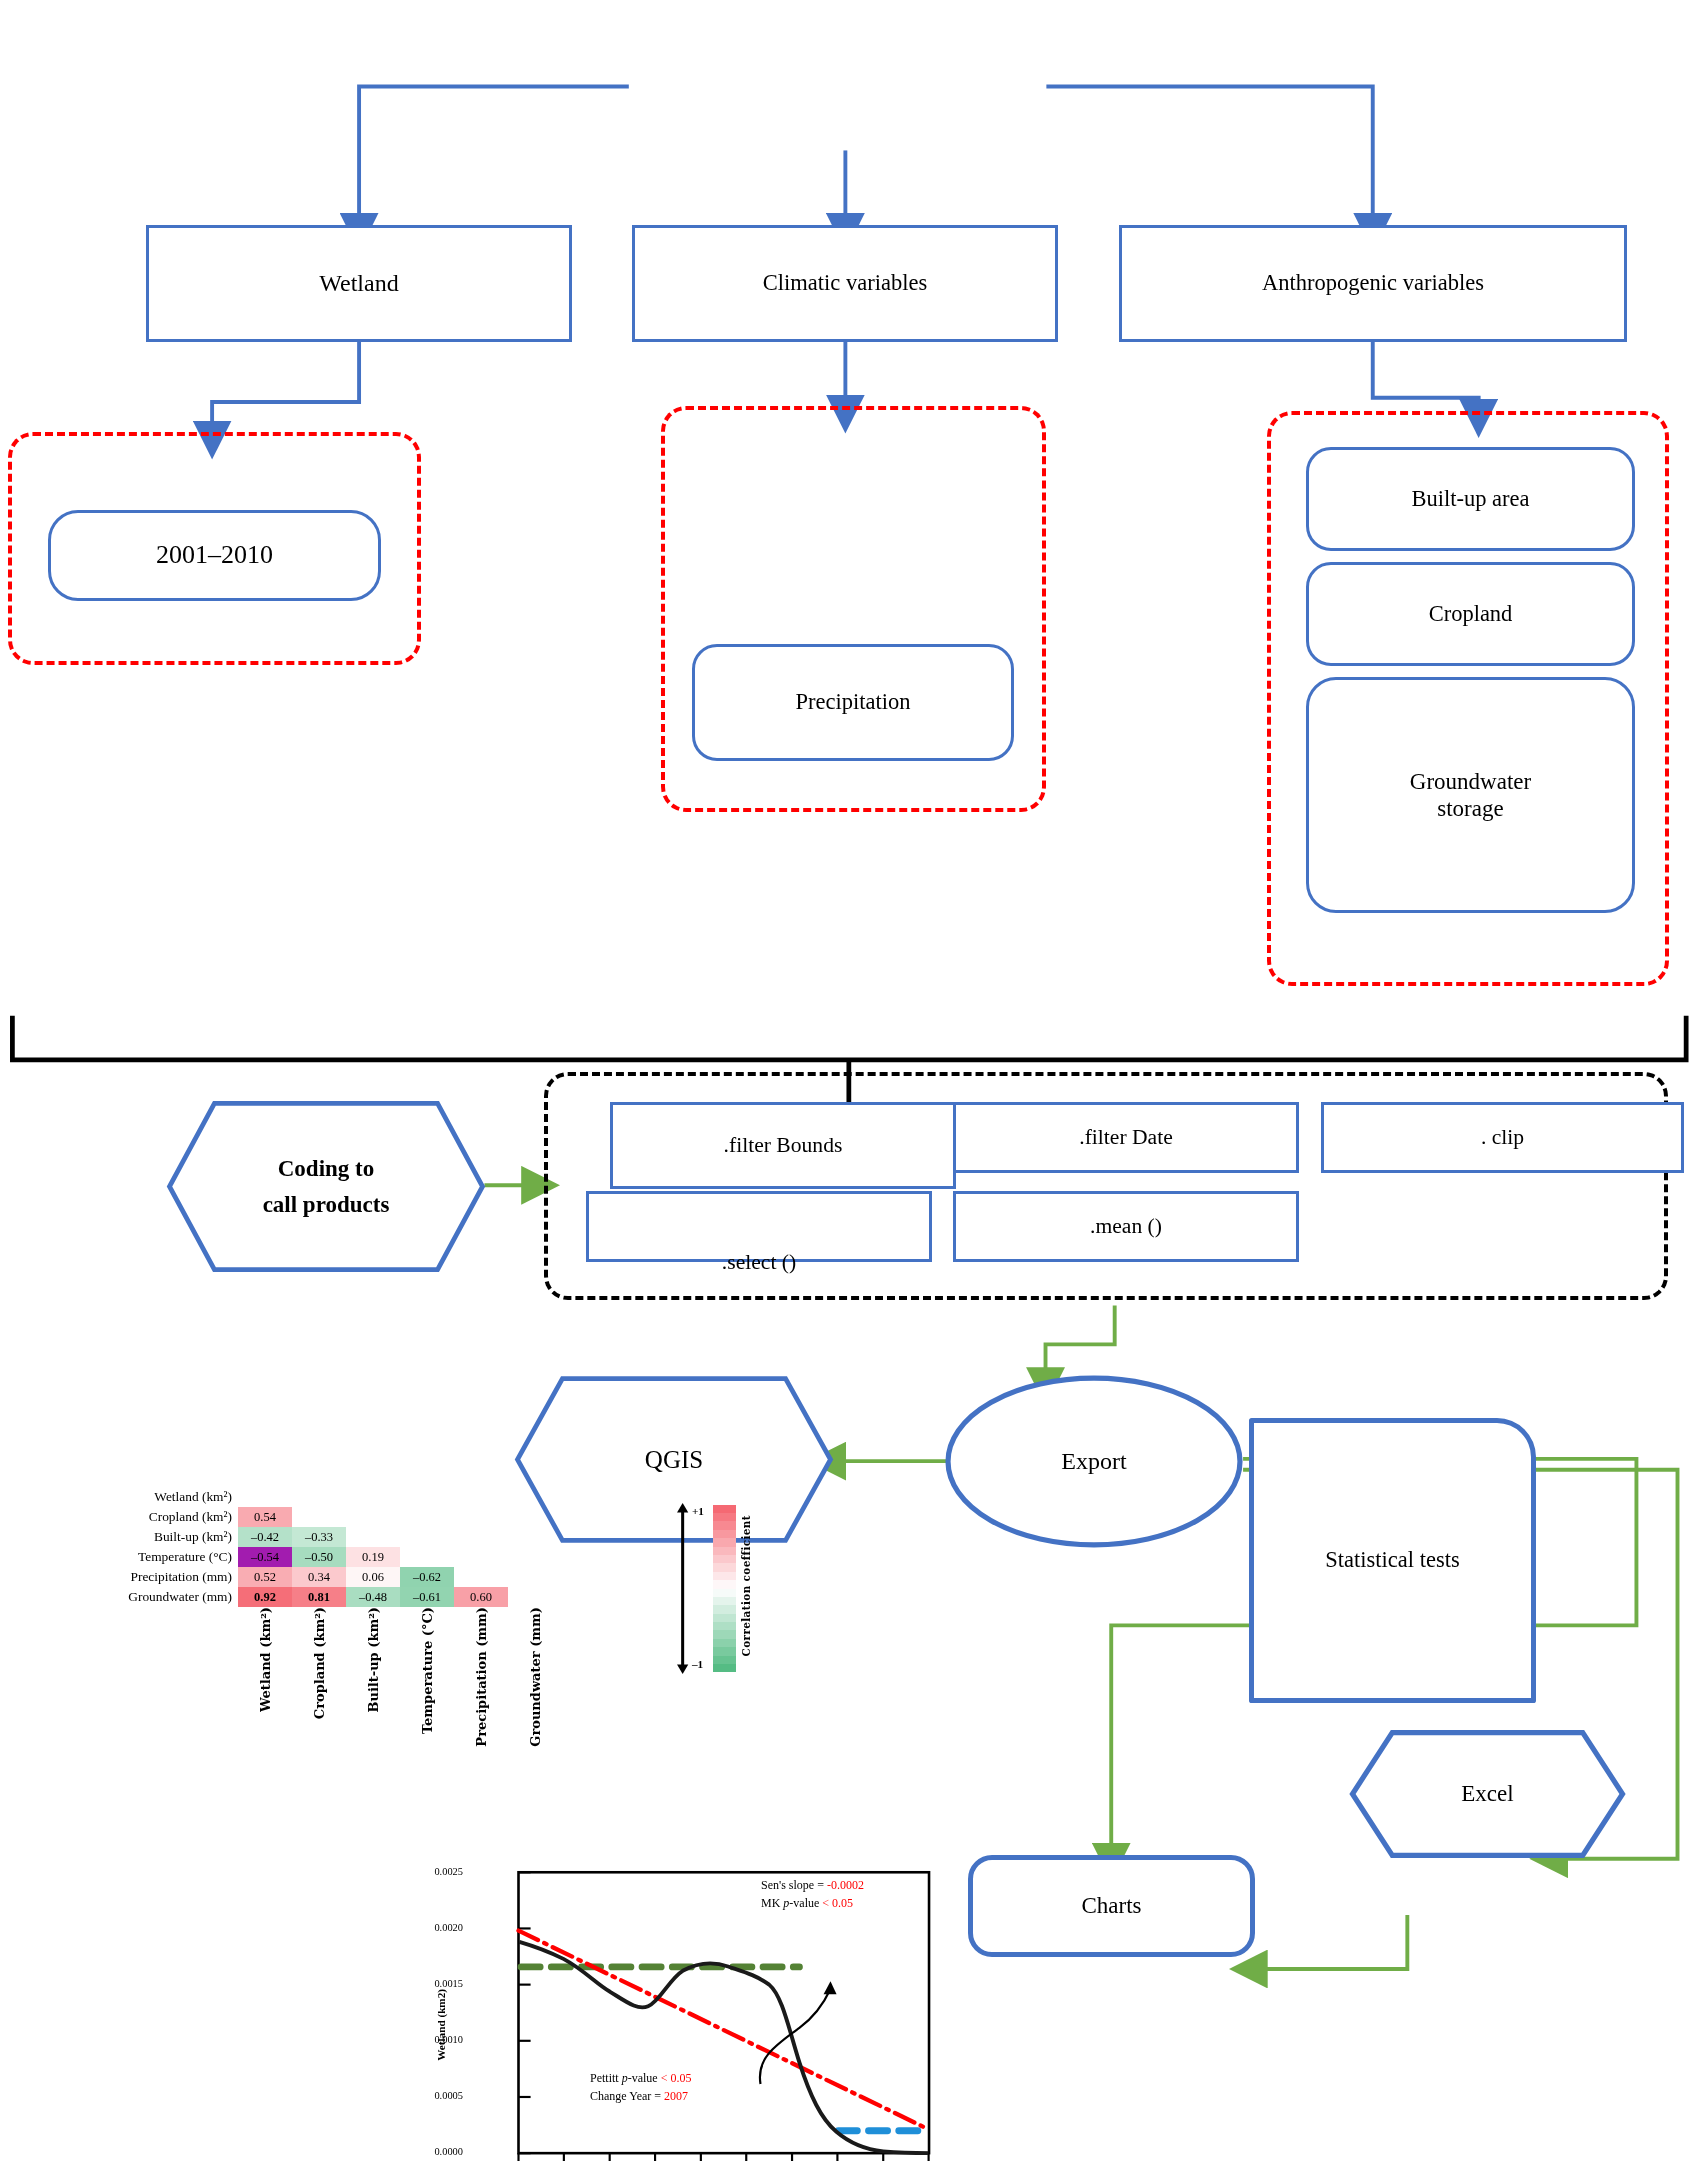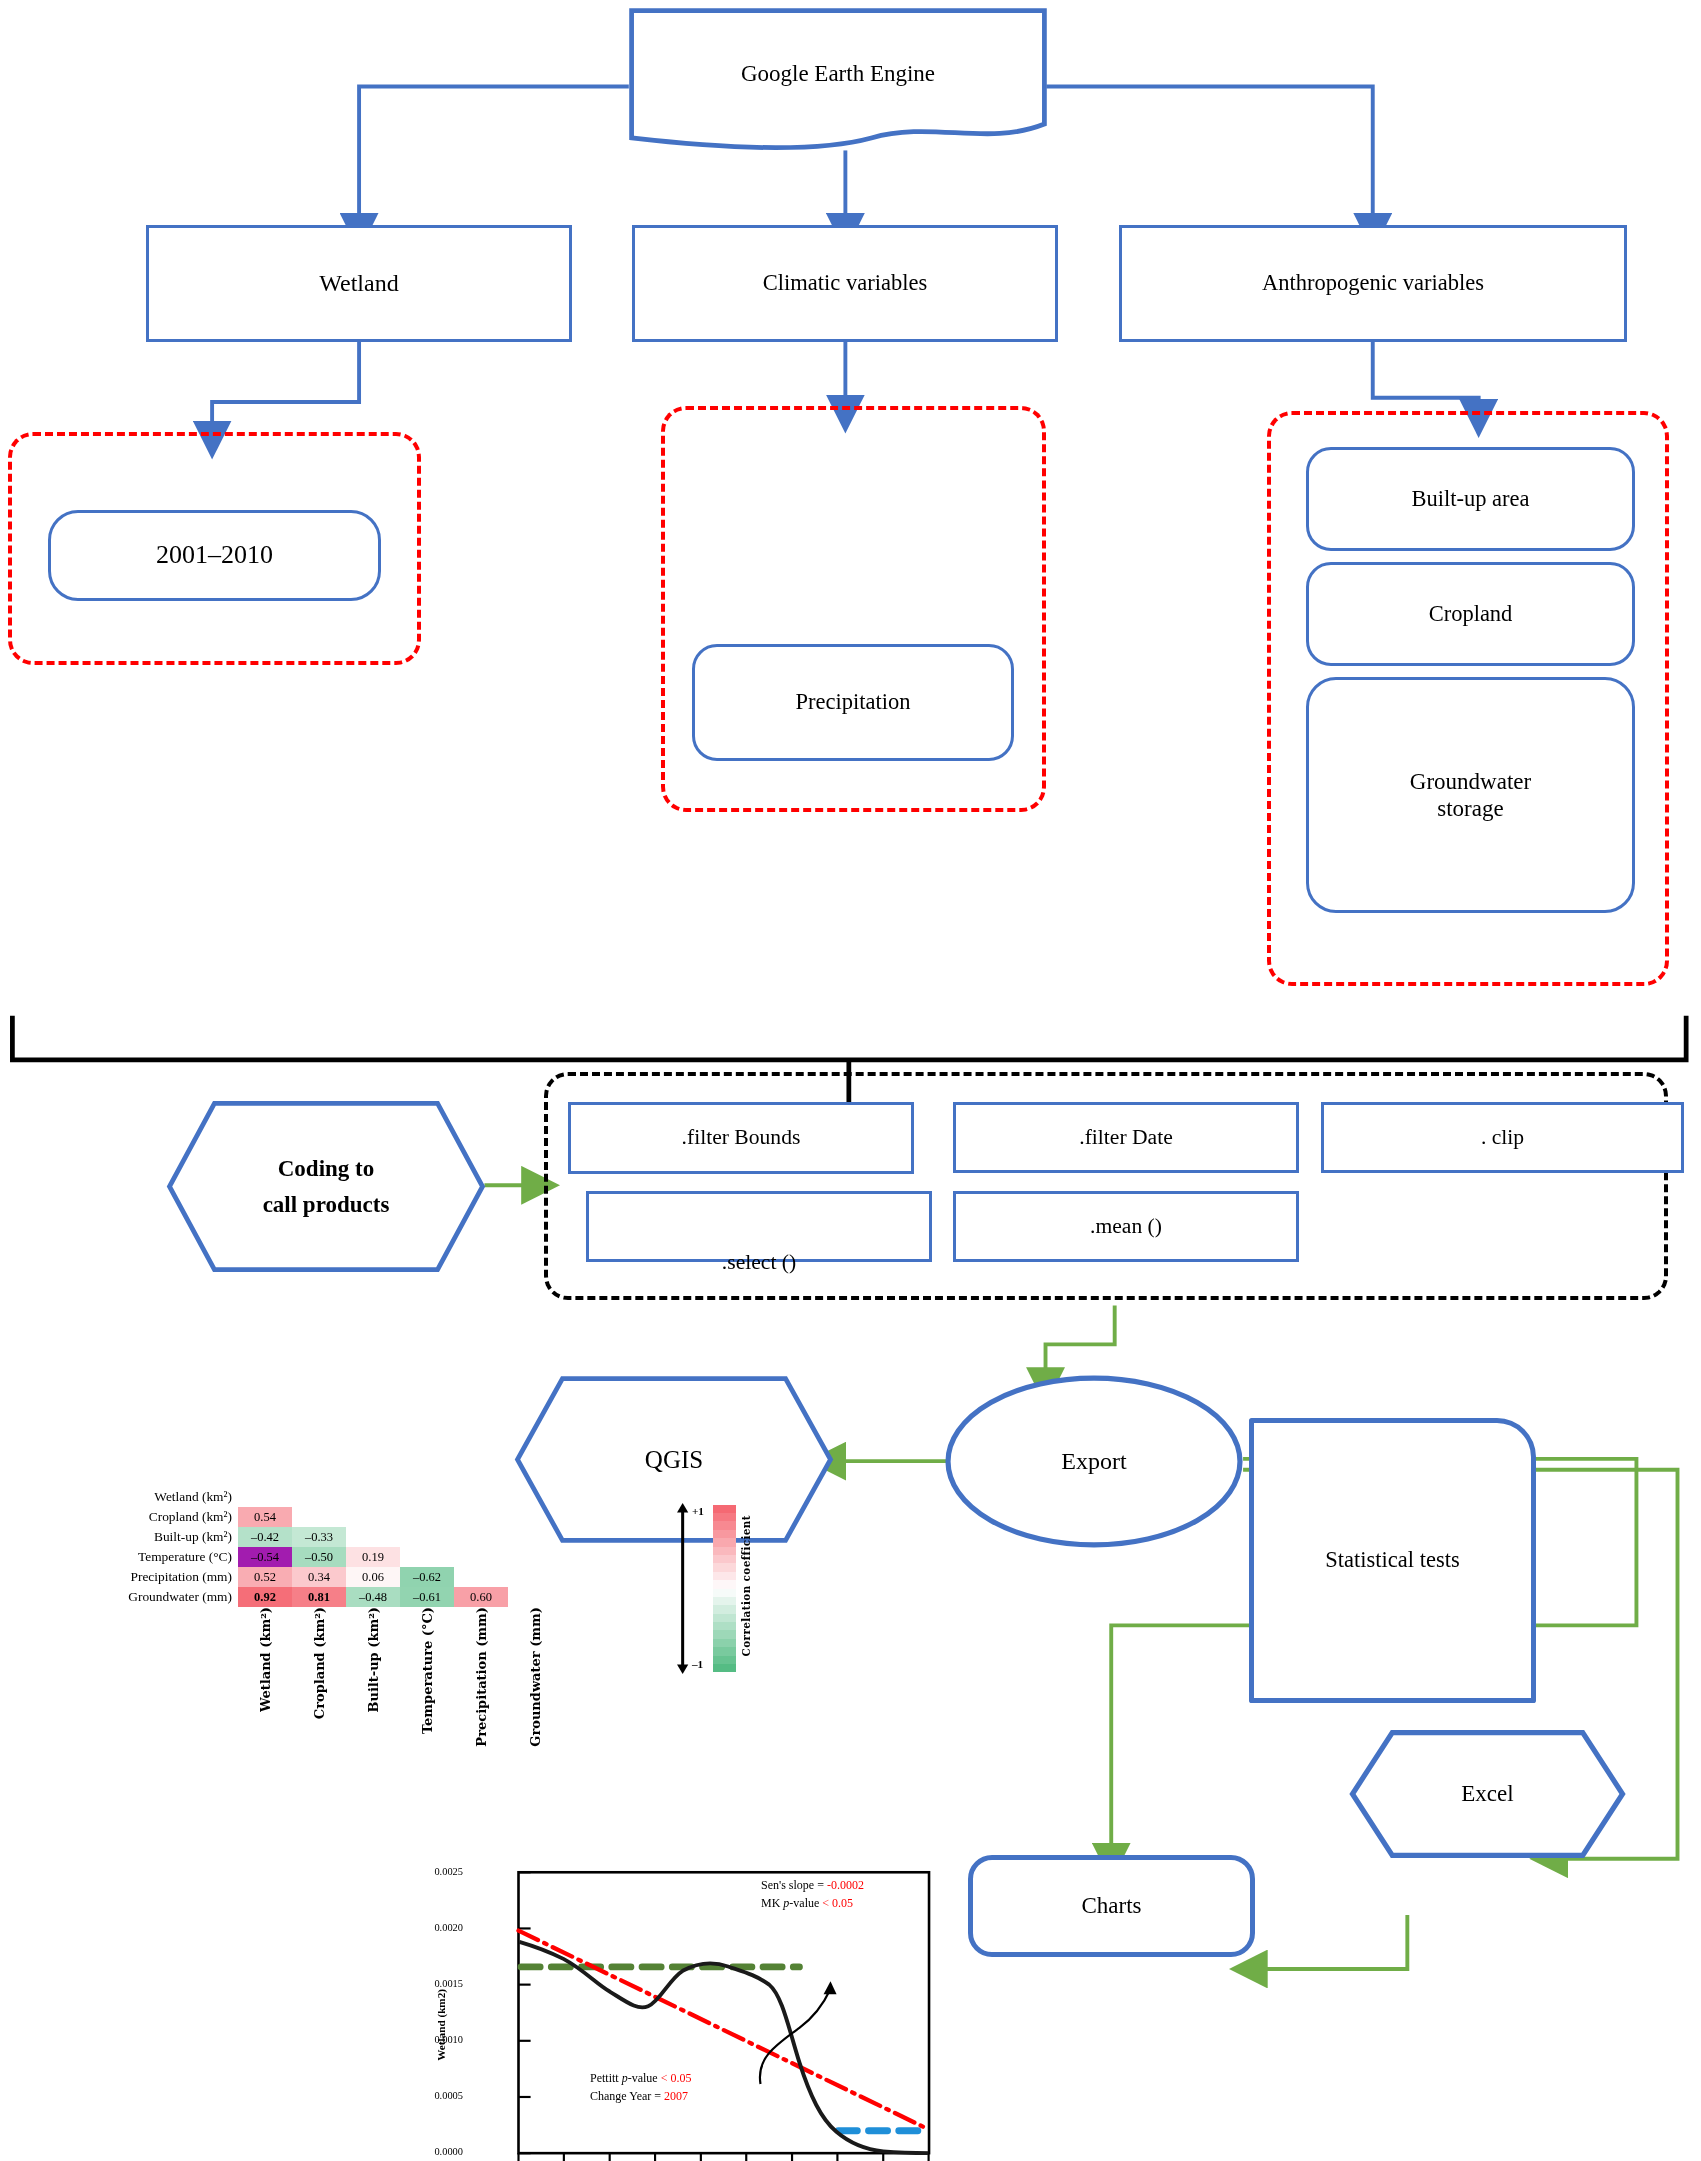--- a/index.html
+++ b/index.html
@@ -154,26 +154,20 @@
 
     <g stroke="#70AD47" stroke-width="9" fill="none">
       <path d="M2890,3760 H2570 V4290" marker-end="url(#ag)"></path>
     </g>
 
     <g stroke="#70AD47" stroke-width="9" fill="none">
       <path d="M3255,4430 V4555 H2905" marker-end="url(#ag)"></path>
     </g>
   </svg>
 
-  <div class="abs" style="left:629px;top:7.8px;width:418px;height:143px;">
-    <svg width="418" height="143" viewBox="0 0 966 330">
-      <path d="M6,6 H960 V268 C830,320 700,260 560,300 C420,338 180,320 6,300 Z" fill="#ffffff" stroke="#4472C4" stroke-width="11"></path>
-    </svg>
-    <div class="nodetext" style="font-size:23px;transform:translateY(-6px);">Google Earth Engine</div>
-  </div>
 
   <div class="abs rectbox" style="left:146px;top:225px;width:426px;height:117px;">
     <div class="nodetext" style="font-size:24px;">Wetland</div>
   </div>
 
   <div class="abs rectbox" style="left:632px;top:225px;width:426px;height:117px;">
     <div class="nodetext" style="font-size:22.5px;">Climatic variables</div>
   </div>
 
   <div class="abs rectbox" style="left:1119px;top:225px;width:508px;height:117px;">
@@ -208,21 +202,21 @@
   <div class="hexwrap" style="left:166px;top:1100px;width:320px;height:173px;">
     <svg width="320" height="173" viewBox="0 0 740 400">
       <polygon points="112,8 628,8 732,200 628,392 112,392 8,200" fill="#ffffff" stroke="#4472C4" stroke-width="11"></polygon>
     </svg>
     <div class="nodetext" style="font-size:23px;font-weight:bold;line-height:1.55;">Coding to
 call products</div>
   </div>
 
   <div class="abs blackdash" style="left:544px;top:1072px;width:1124px;height:228px;"></div>
 
-  <div class="abs rectbox" style="left:568px;top:1102px;width:346px;height:72px;">
+  <div class="abs rectbox" style="left:610px;top:1102px;width:346px;height:87px;">
     <div class="nodetext" style="font-size:21.6px;">.filter Bounds</div>
   </div>
   <div class="abs rectbox" style="left:953px;top:1102px;width:346px;height:71px;">
     <div class="nodetext" style="font-size:21.6px;">.filter Date</div>
   </div>
   <div class="abs rectbox" style="left:1321px;top:1102px;width:363px;height:71px;">
     <div class="nodetext" style="font-size:21.6px;">. clip</div>
   </div>
   <div class="abs rectbox" style="left:586px;top:1191px;width:346px;height:71px;">
     <div class="nodetext" style="font-size:21.6px;margin-top:36px;">.select  ()</div>

